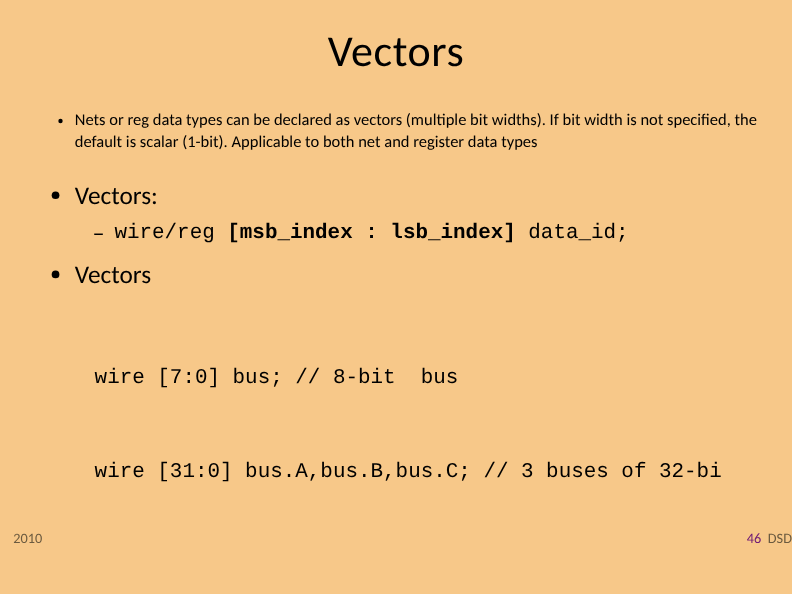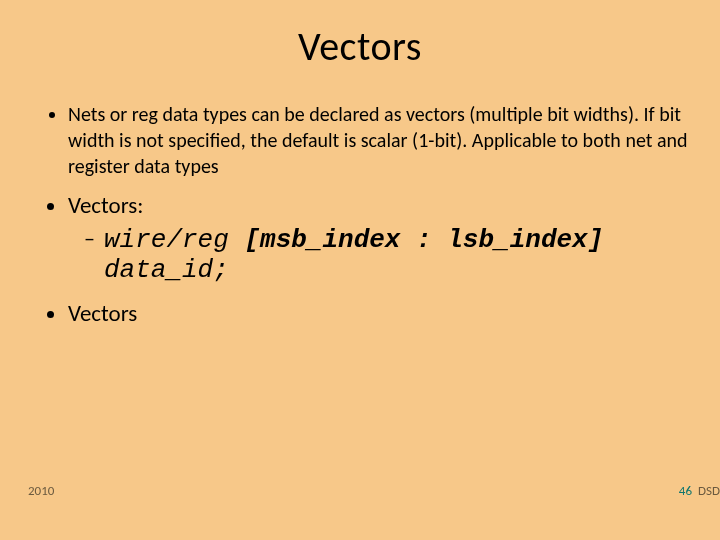--- a/index.html
+++ b/index.html
@@ -25,23 +25,23 @@
     font-weight: 400;
     margin: 0 0 30px 0;
     letter-spacing: 0.5px;
   }
   ul.top {
     list-style: disc;
     margin: 0 0 0 18px;
     padding: 0 0 0 22px;
   }
   ul.top > li.small {
-    font-size: 20px;
+    font-size: 15px;
     line-height: 1.3;
-    margin-bottom: 12px;
+    margin-bottom: 24px;
   }
   ul.top > li.big {
     font-size: 23px;
     margin-bottom: 6px;
   }
   ul.sub {
     list-style: none;
     margin: 6px 0 14px 0;
     padding: 0 0 0 20px;
   }
@@ -52,22 +52,21 @@
   }
   ul.sub > li::before {
     content: "–";
     position: absolute;
     left: -4px;
     top: 0;
     font-size: 22px;
   }
   .mono {
     font-family: "Courier New", monospace;
-    font-size: 26px;
-    font-style: italic;
+    font-size: 19px;
   }
   .mono-block {
     font-family: "Courier New", monospace;
     font-size: 19px;
     line-height: 1.5;
     margin: 8px 0 0 58px;
     white-space: pre;
   }
   .bold {
     font-weight: bold;
@@ -75,34 +74,34 @@
   .footer {
     position: absolute;
     bottom: 14px;
     left: 0;
     width: 720px;
     font-size: 13px;
     color: #6b5a3f;
   }
   .footer .left {
     position: absolute;
-    left: 28px;
+    left: 12px;
     bottom: 0;
   }
   .footer .center {
     position: absolute;
     width: 100%;
     text-align: right;
     bottom: 0;
   }
   .footer .right {
     position: absolute;
     right: 28px;
     bottom: 0;
-    color: #0f766e;
+    color: #701a75;
   }
 </style>
 </head>
 <body>
 
 <div class="slide">
   <h1 class="title">Vectors</h1>
 
   <ul class="top">
     <li class="small">Nets or reg data types can be declared as vectors (multiple bit widths). If bit width is not specified, the default is scalar (1-bit). Applicable to both net and register data types</li>
@@ -115,20 +114,22 @@
         </li>
       </ul>
     </li>
 
     <li class="big">
       <span>Vectors</span>
     </li>
   </ul>
 
   <div class="mono-block">
+    <div>wire [7:0] bus; // 8-bit  bus</div>
+    <div>wire [31:0] bus.A,bus.B,bus.C; // 3 buses of 32-bi</div>
     
     
   </div>
 
   <div class="footer">
     <span class="left">2010</span>
     <span class="center">DSD</span>
     <span class="right">46</span>
   </div>
 </div>

